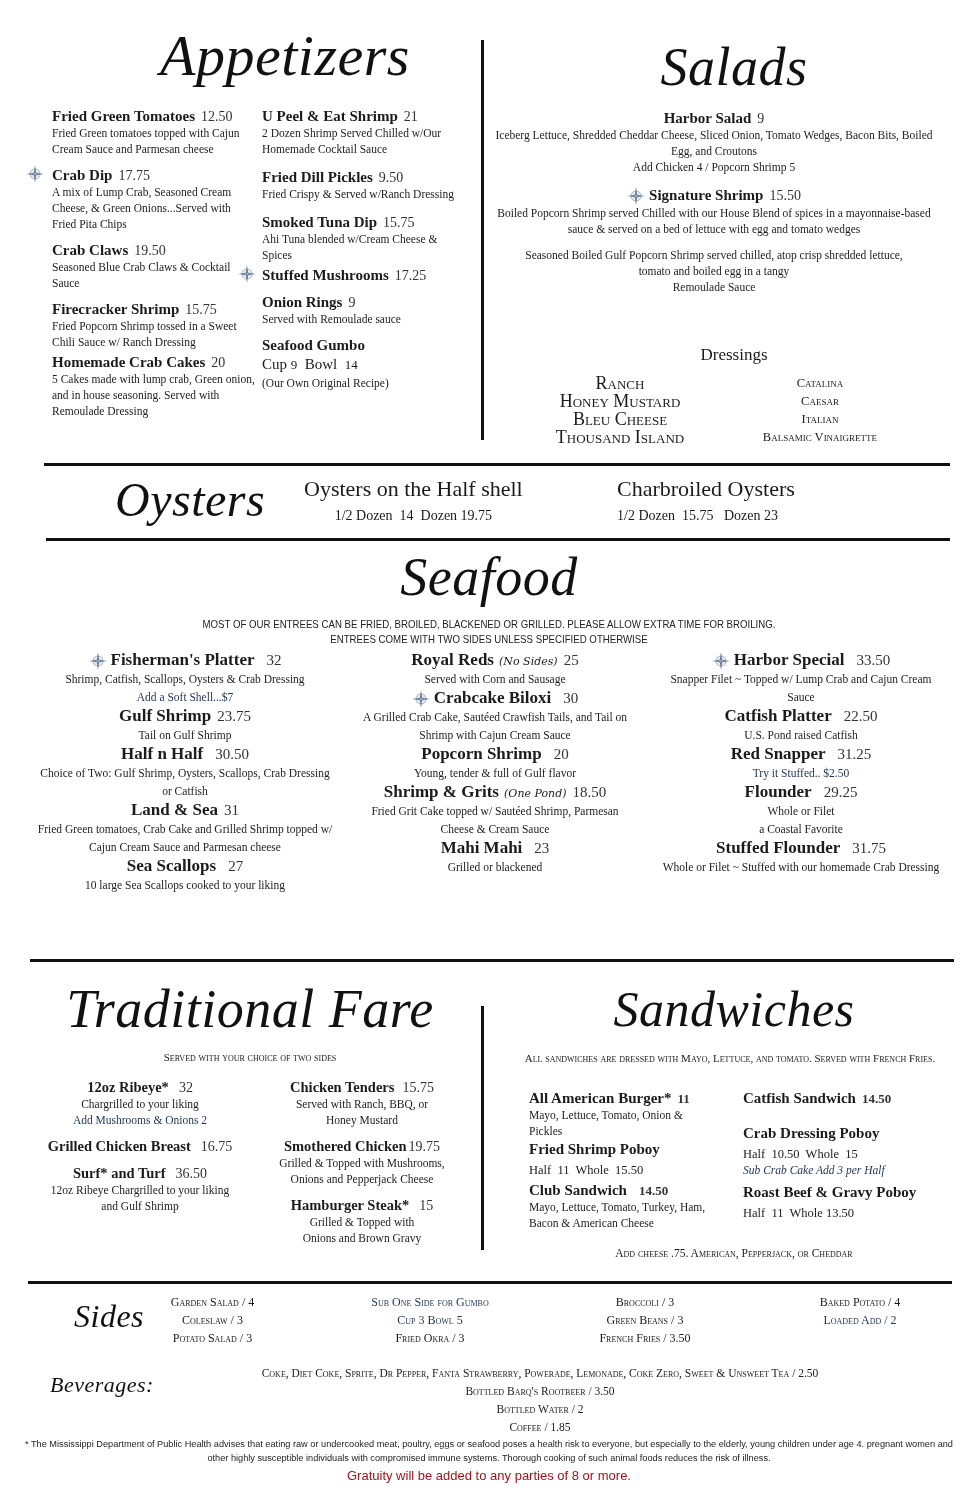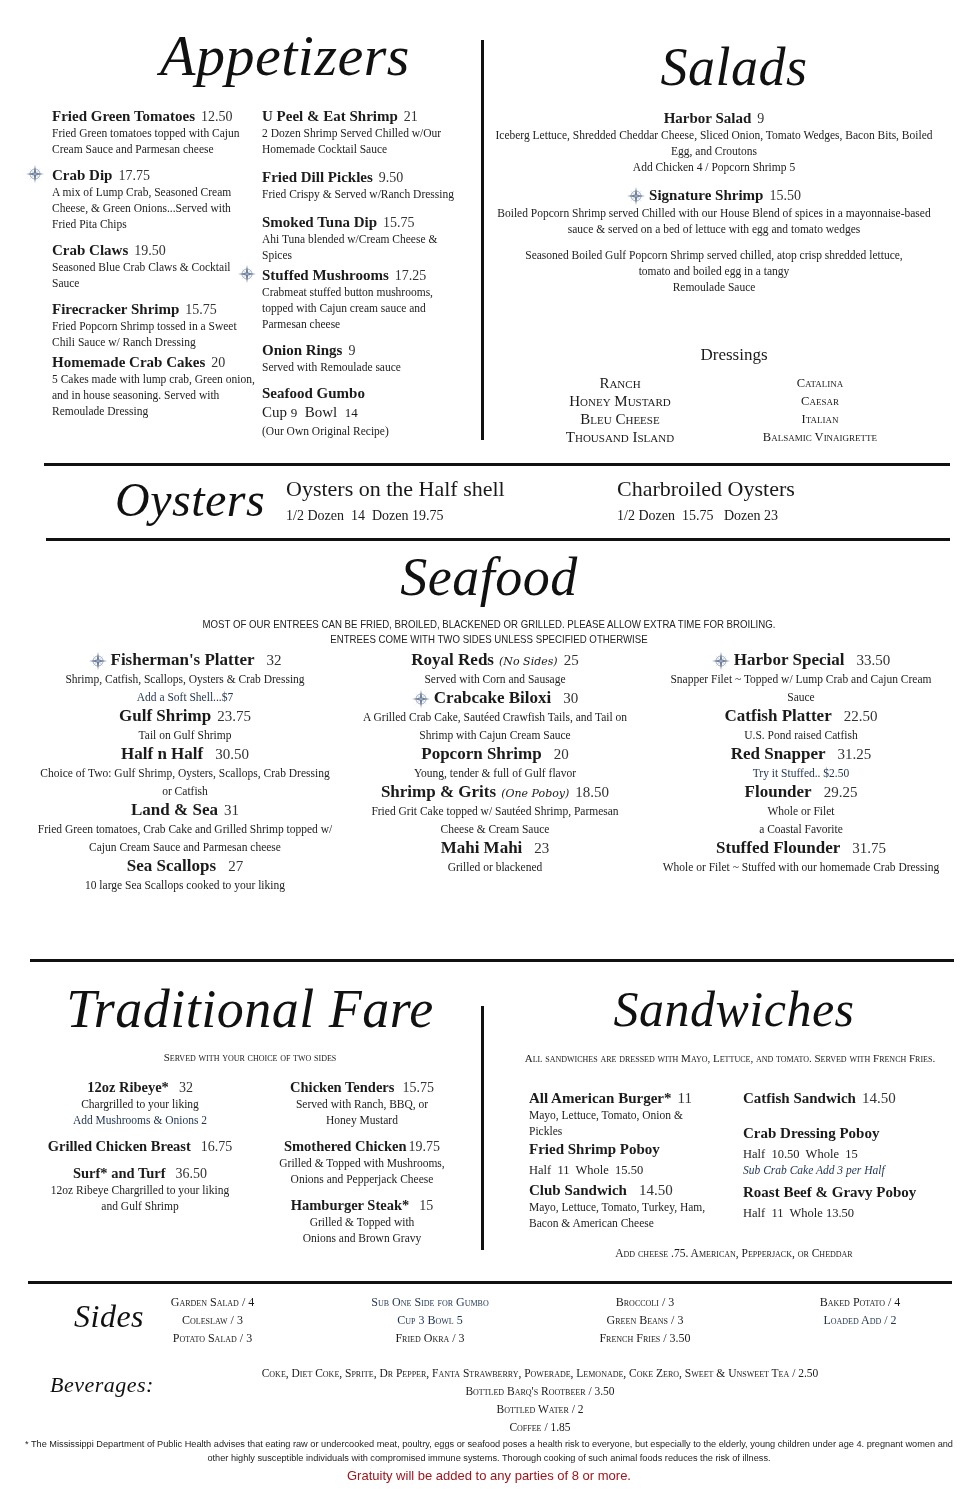--- a/index.html
+++ b/index.html
@@ -28,21 +28,21 @@
   .sea-item .item-name { font-size: 17px; }
   .sea-item .price { font-size: 15px; }
   .sea-item .desc { font-size: 11.5px; line-height: 18px; }
   .sea-item { margin-bottom: 0px; }
   .note-it { font-style: italic; font-weight: normal; font-size: 11px; }
   
   .trad-item { text-align: center; margin-bottom: 8px; }
   .trad-item .item-name { font-size: 14.5px; }
   .trad-item .price { font-size: 14px; }
   .sand-item .item-name { font-size: 15px; }
-  .sand-item .price { font-size: 15px; }
+  .sand-item .price { font-size: 13px; font-weight: bold; }
   .sides-col { position: absolute; text-align: center; font-size: 12px; line-height: 18px; }
 </style>
 </head>
 <body>
 
 <svg width="0" height="0" style="position:absolute">
   <defs>
     <g id="compass-shape">
       <circle cx="9" cy="9" r="5" fill="none" stroke="#8a9ab3" stroke-width="0.8"></circle>
       <polygon points="9,0 10.3,7.7 9,9 7.7,7.7" fill="#6d7f9c"></polygon>
@@ -97,21 +97,20 @@
     </div>
     <div class="app-item" style="margin-bottom:2px;">
       <div><span class="item-name">Smoked Tuna Dip</span><span class="price">15.75</span></div>
       <div class="desc">Ahi Tuna blended w/Cream Cheese &amp; Spices</div>
     </div>
     <div class="app-item" style="position:relative; margin-bottom:8px;">
       <svg class="compass" style="position:absolute; left:-24px; top:0;" viewBox="0 0 18 18">
           <use href="#compass-shape"></use>
         </svg>
       <div><span class="item-name">Stuffed Mushrooms</span><span class="price">17.25</span></div>
-      <div class="desc">Crabmeat stuffed button mushrooms, topped with Cajun cream sauce and Parmesan cheese</div>
     </div>
     <div class="app-item" style="margin-bottom:10px;">
       <div><span class="item-name">Onion Rings</span><span class="price">9</span></div>
       <div class="desc">Served with Remoulade sauce</div>
     </div>
     <div class="app-item">
       <div class="item-name" style="font-size:15px;">Seafood Gumbo</div>
       <div style="font-family:'Liberation Serif',serif; font-size:15px; line-height:20px;">
         <span>Cup</span> <span style="font-size:13px;">9</span>&nbsp;&nbsp;<span>Bowl</span>&nbsp; <span style="font-size:13px;">14</span>
       </div>
@@ -136,38 +135,38 @@
           </svg><span class="item-name">Signature Shrimp</span><span class="price">15.50</span></div>
       <div class="desc">Boiled Popcorn Shrimp served Chilled with our House Blend of spices in a mayonnaise-based sauce &amp; served on a bed of lettuce with egg and tomato wedges</div>
     </div>
     <div class="sal-item">
       <div class="desc" style="padding:0 30px;">Seasoned Boiled Gulf Popcorn Shrimp served chilled, atop crisp shredded lettuce, tomato and boiled egg in a tangy</div>
       <div class="desc">Remoulade Sauce</div>
     </div>
   </div>
 
   <div class="abs center" style="left:490px; width:488px; top:345px; font-family:'Liberation Serif',serif; font-size:17px;">Dressings</div>
-  <div class="abs center sc" style="left:540px; width:160px; top:374px; font-size:15px; line-height:18px;">
+  <div class="abs center sc" style="left:540px; width:160px; top:374px; font-size:18px; line-height:18px;">
     <div>Ranch</div>
     <div>Honey Mustard</div>
     <div>Bleu Cheese</div>
     <div>Thousand Island</div>
   </div>
   <div class="abs center sc" style="left:730px; width:180px; top:374px; font-size:12.5px; line-height:18px;">
     <div>Catalina</div>
     <div>Caesar</div>
     <div>Italian</div>
     <div>Balsamic Vinaigrette</div>
   </div>
 </section>
 
 <div class="hrule" style="left:44px; top:463px; width:906px;"></div>
 <section>
   <div class="abs script" style="left:115px; top:472px; font-size:48px;">Oysters</div>
-  <div class="abs" style="left:286px; top:476px;">
+  <div class="abs" style="left:304px; top:476px;text-align:center;">
     <div style="font-family:'Liberation Serif',serif; font-size:22px;">Oysters on the Half shell</div>
     <div style="font-family:'Liberation Serif',serif; font-size:14px; margin-top:6px;">
       <span>1/2 Dozen</span>&nbsp; <span>14</span>&nbsp;&nbsp;<span>Dozen</span> <span>19.75</span>
     </div>
   </div>
   <div class="abs" style="left:617px; top:476px;">
     <div style="font-family:'Liberation Serif',serif; font-size:22px;">Charbroiled Oysters</div>
     <div style="font-family:'Liberation Serif',serif; font-size:14px; margin-top:6px;">
       <span>1/2 Dozen</span>&nbsp; <span>15.75</span>&nbsp;&nbsp;&nbsp;<span>Dozen</span> <span>23</span>
     </div>
@@ -217,21 +216,21 @@
       <div><svg class="compass" viewBox="0 0 18 18">
             <use href="#compass-shape"></use>
           </svg><span class="item-name">Crabcake Biloxi</span><span class="price" style="margin-left:12px;">30</span></div>
       <div class="desc" style="padding:0 10px;">A Grilled Crab Cake, Sautéed Crawfish Tails, and Tail on Shrimp with Cajun Cream Sauce</div>
     </div>
     <div class="sea-item">
       <div><span class="item-name">Popcorn Shrimp</span><span class="price" style="margin-left:12px;">20</span></div>
       <div class="desc">Young, tender &amp; full of Gulf flavor</div>
     </div>
     <div class="sea-item">
-      <div><span class="item-name">Shrimp &amp; Grits</span> <span class="note-it">(One Poboy)</span><span class="price">18.50</span></div>
+      <div><span class="item-name">Shrimp &amp; Grits</span> <span class="note-it">(One Pond)</span><span class="price">18.50</span></div>
       <div class="desc" style="padding:0 20px;">Fried Grit Cake topped w/ Sautéed Shrimp, Parmesan Cheese &amp; Cream Sauce</div>
     </div>
     <div class="sea-item">
       <div><span class="item-name">Mahi Mahi</span><span class="price" style="margin-left:12px;">23</span></div>
       <div class="desc">Grilled or blackened</div>
     </div>
   </div>
 
   <div class="sea-col" style="left:656px; width:290px; top:650px;">
     <div class="sea-item">

